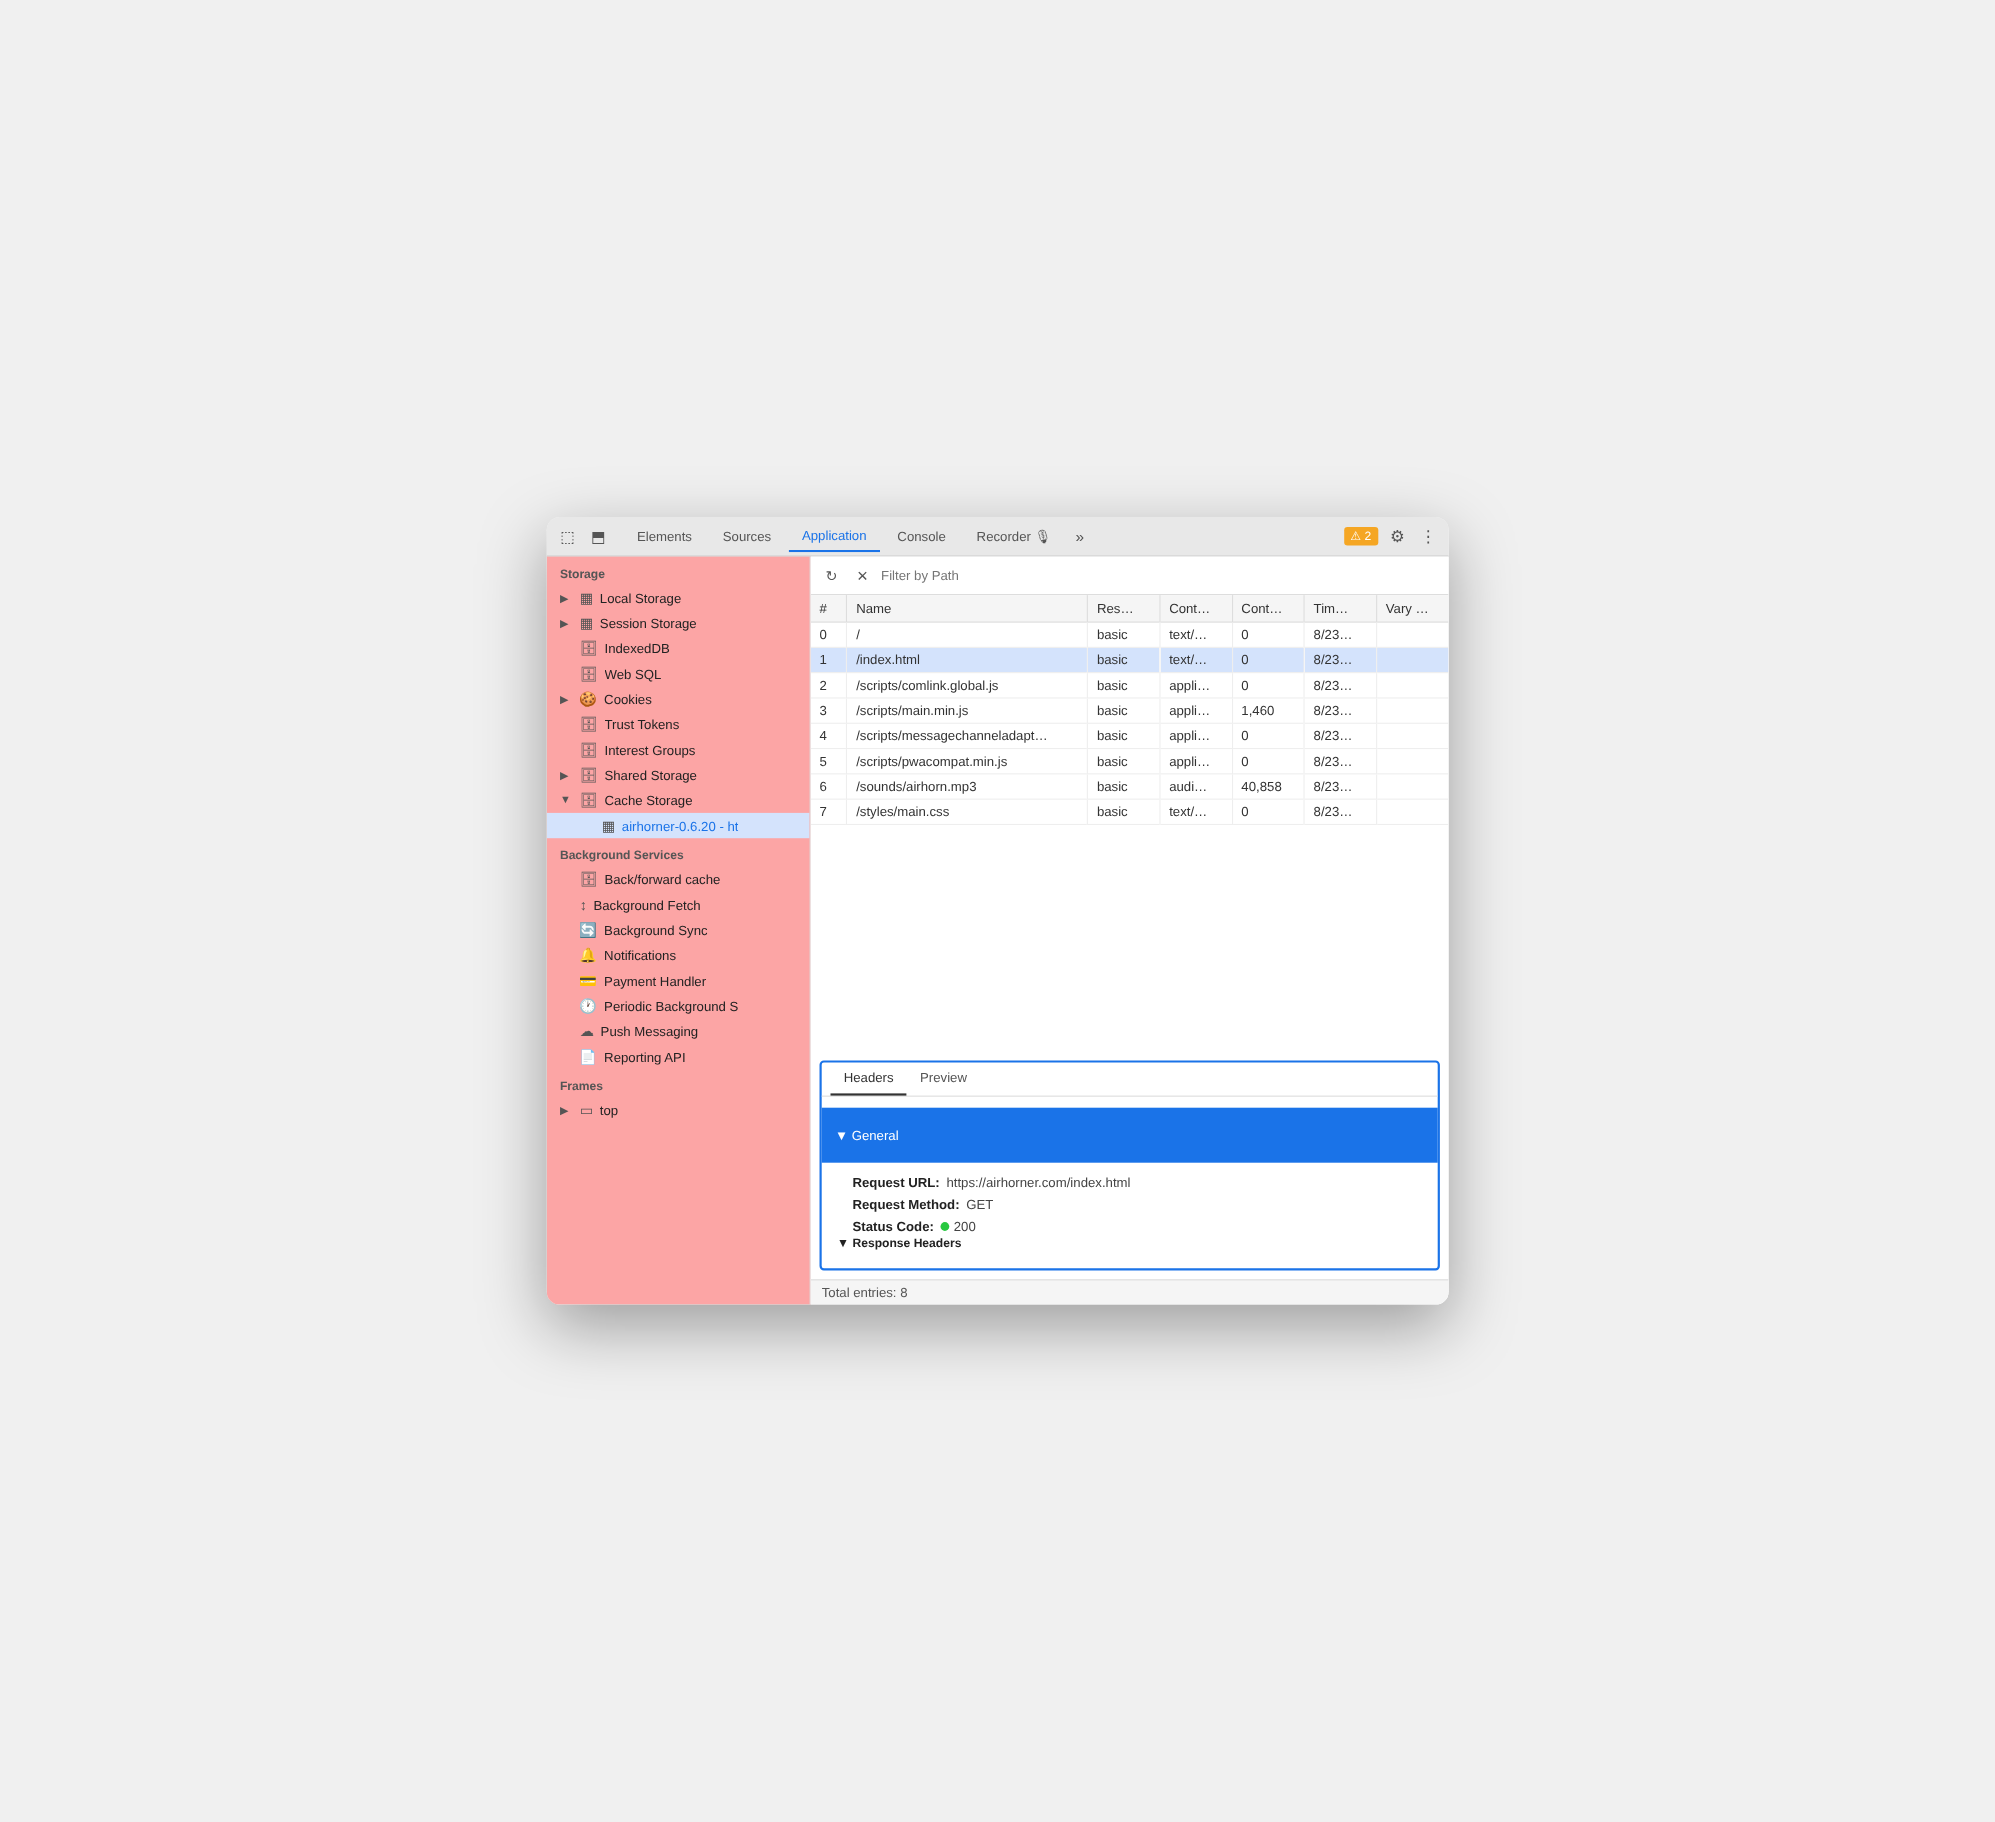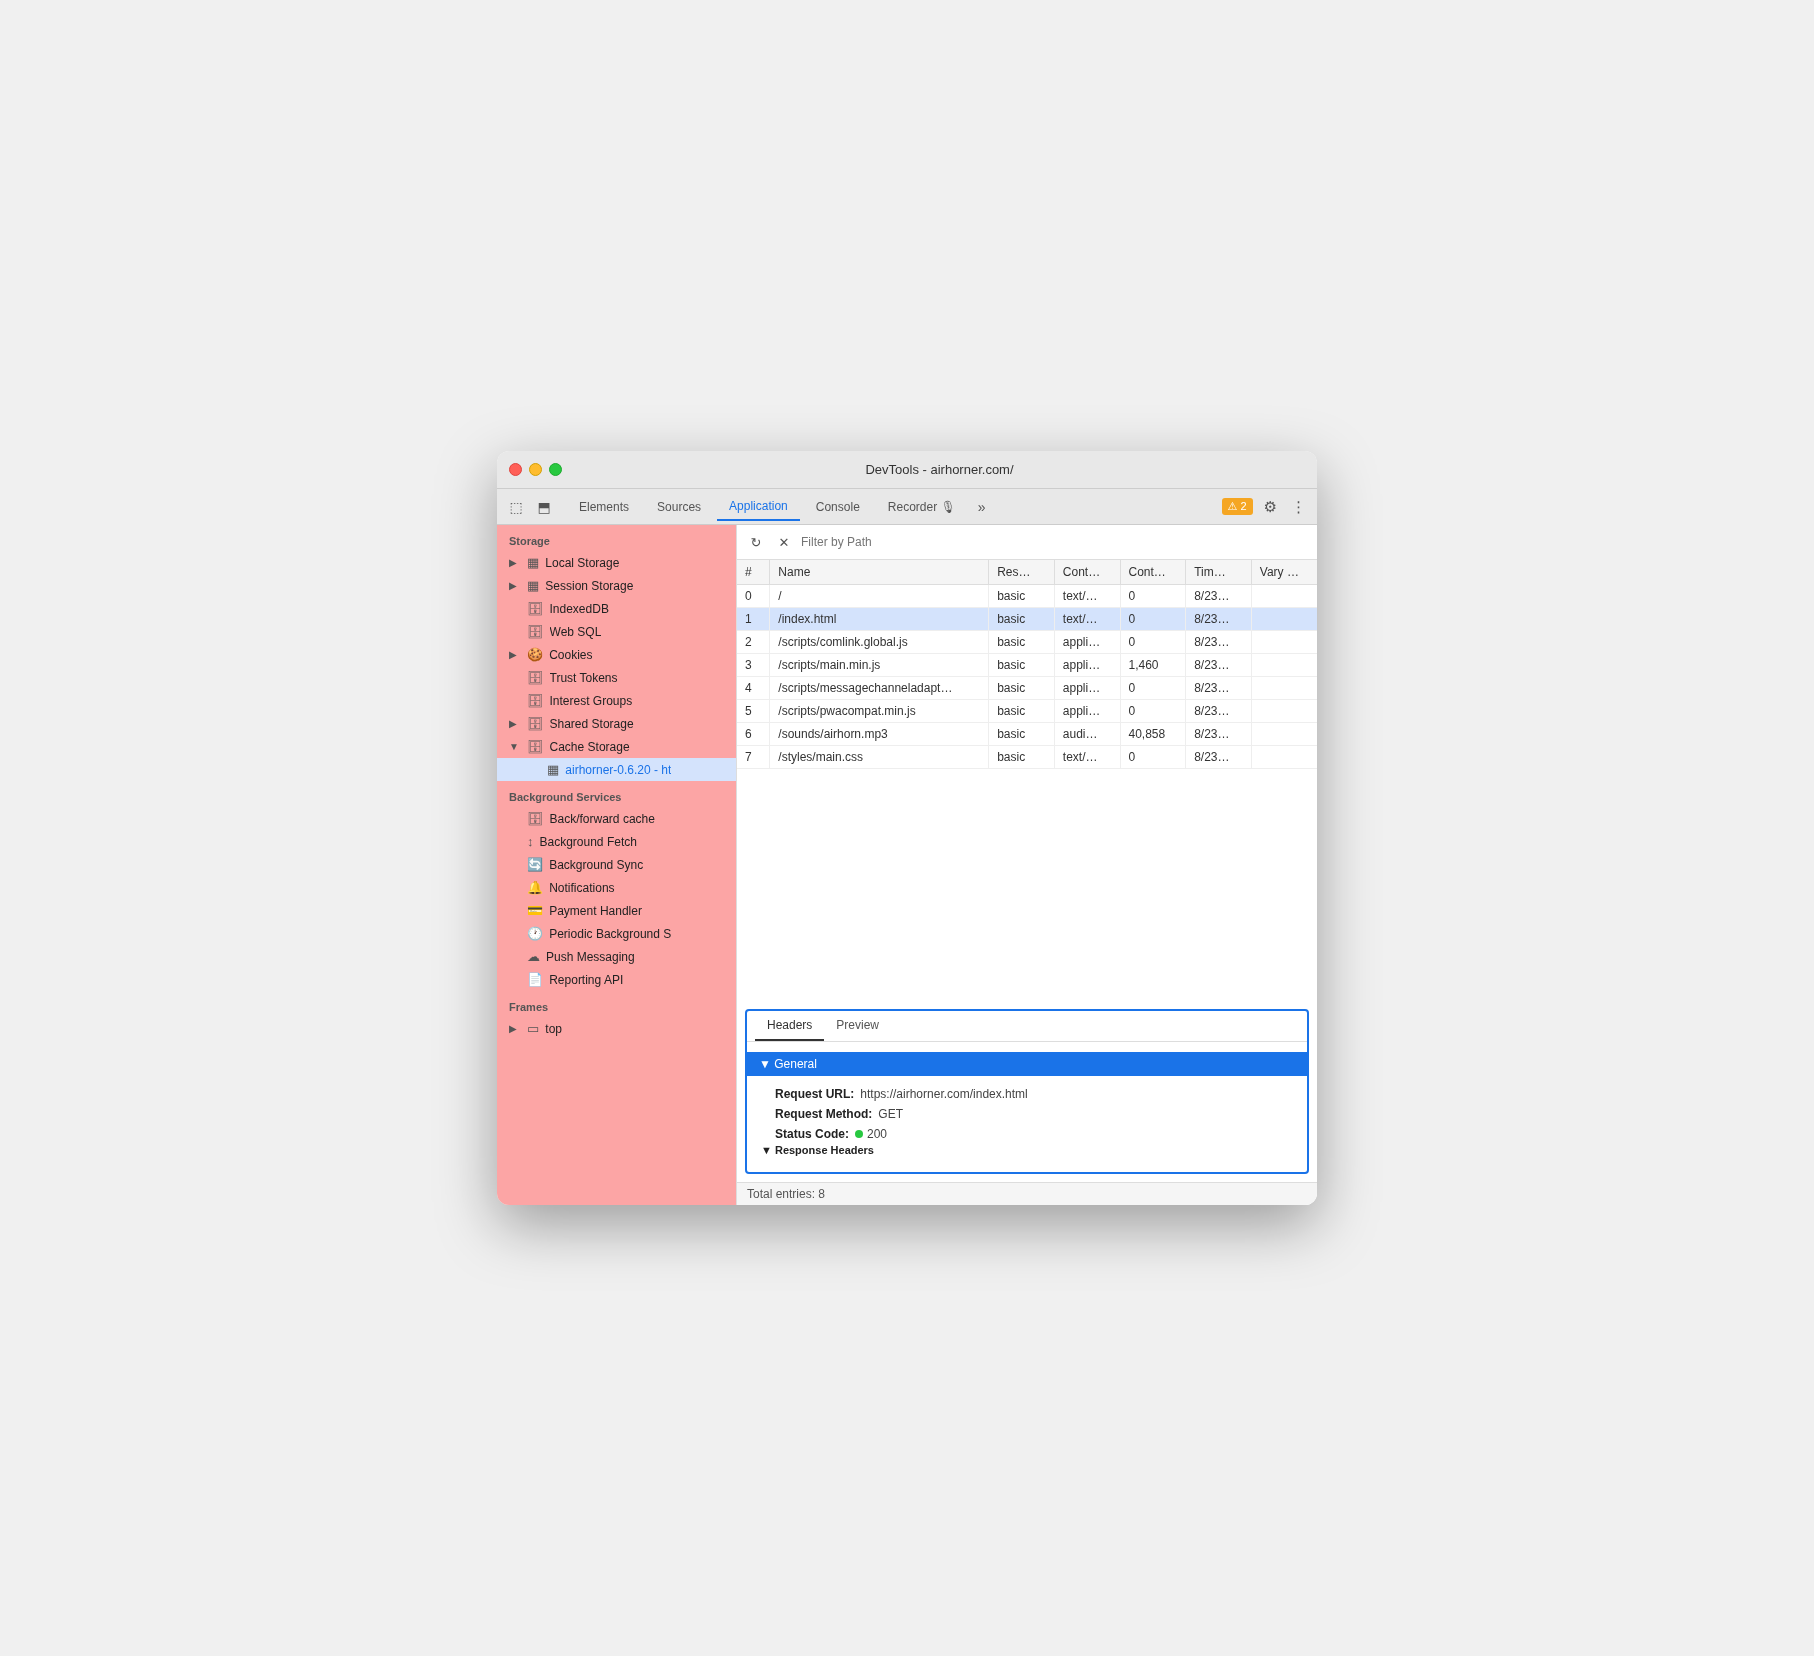--- a/index.html
+++ b/index.html
@@ -317,21 +317,21 @@
       font-weight: 500;
     }
 
     .detail-content {
       padding: 10px 14px;
     }
 
     .detail-section-header {
       background: #1a73e8;
       color: white;
-      padding: 5px 12px;
+      padding: 18px 12px;
       font-size: 12px;
       font-weight: 500;
       display: flex;
       align-items: center;
       gap: 5px;
       margin: 0 -14px 8px -14px;
     }
 
     .detail-row {
       display: flex;
@@ -377,28 +377,20 @@
       font-size: 12px;
       color: #555;
       background: #f5f5f5;
     }
   </style>
 </head>
 <body>
 
 <div class="window">
 
-  <div class="titlebar">
-    <div class="traffic-lights">
-      <div class="tl tl-red"></div>
-      <div class="tl tl-yellow"></div>
-      <div class="tl tl-green"></div>
-    </div>
-    <div class="titlebar-title">DevTools - airhorner.com/</div>
-  </div>
 
   <div class="tabbar">
     <div class="tabbar-icons">
       <div class="tabbar-icon">⬚</div>
       <div class="tabbar-icon">⬒</div>
     </div>
     <div class="tab">Elements</div>
     <div class="tab">Sources</div>
     <div class="tab active">Application</div>
     <div class="tab">Console</div>

